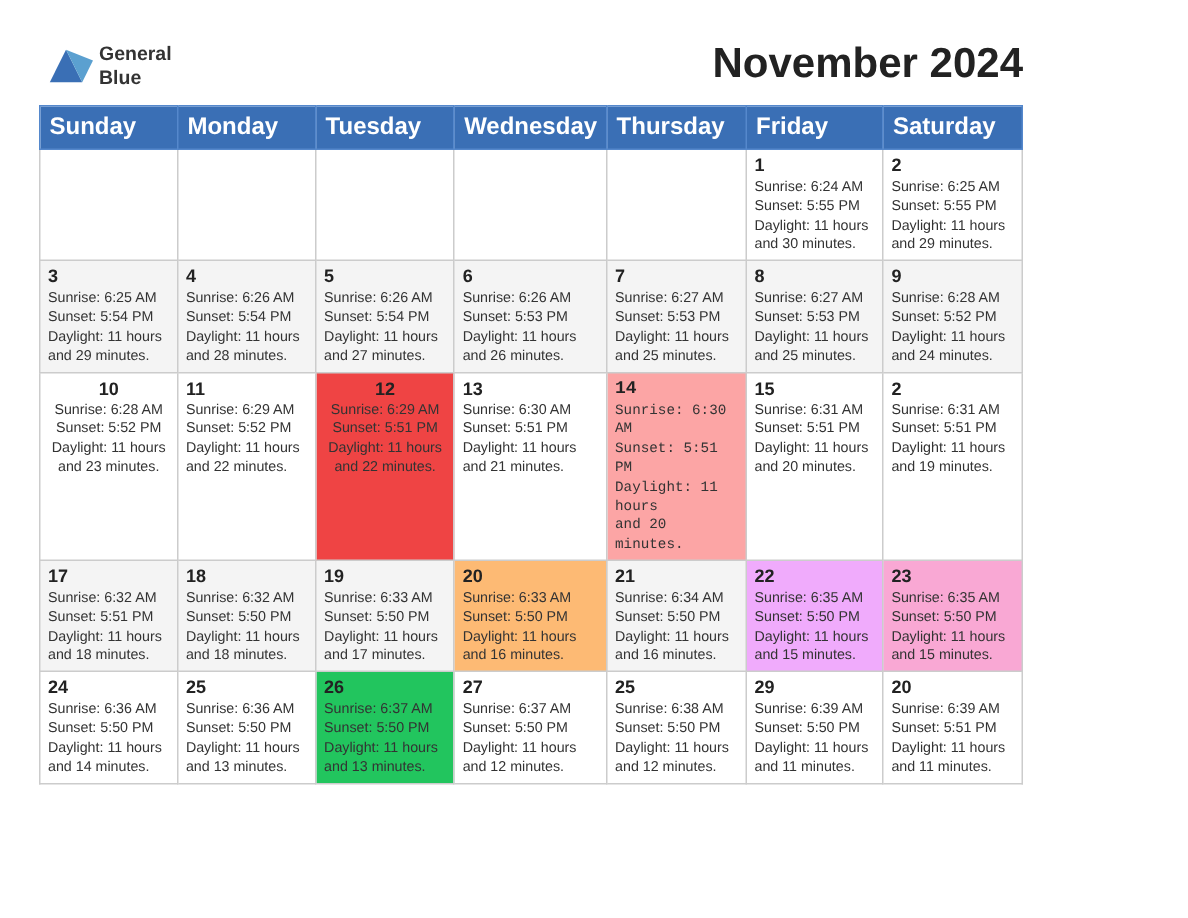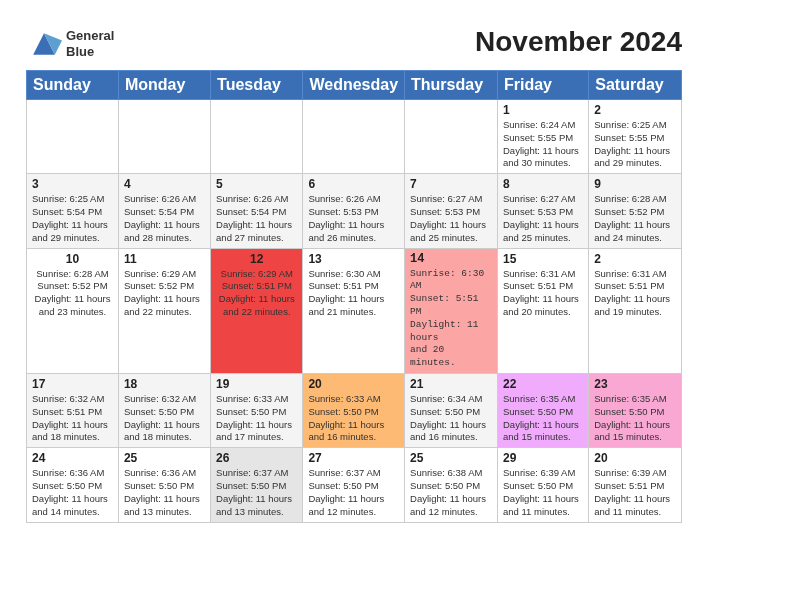--- a/index.html
+++ b/index.html
@@ -238,21 +238,21 @@
         </tr>
         <tr style="background: rgb(255, 255, 255);">
           <td style="background: rgb(255, 255, 255);">
             <span class="day-num">24</span>
             <div class="day-info">Sunrise: 6:36 AM<br>Sunset: 5:50 PM<br>Daylight: 11 hours<br>and 14 minutes.</div>
           </td>
           <td style="background: rgb(255, 255, 255);">
             <span class="day-num">25</span>
             <div class="day-info">Sunrise: 6:36 AM<br>Sunset: 5:50 PM<br>Daylight: 11 hours<br>and 13 minutes.</div>
           </td>
-          <td style="background: #e5e5e5;">
+          <td style="background: #22c55e;">
             <span class="day-num">26</span>
             <div class="day-info">Sunrise: 6:37 AM<br>Sunset: 5:50 PM<br>Daylight: 11 hours<br>and 13 minutes.</div>
           </td>
           <td style="background: rgb(255, 255, 255);">
             <span class="day-num">27</span>
             <div class="day-info">Sunrise: 6:37 AM<br>Sunset: 5:50 PM<br>Daylight: 11 hours<br>and 12 minutes.</div>
           </td>
           <td style="background: rgb(255, 255, 255);">
             <span class="day-num">25</span>
             <div class="day-info">Sunrise: 6:38 AM<br>Sunset: 5:50 PM<br>Daylight: 11 hours<br>and 12 minutes.</div>

